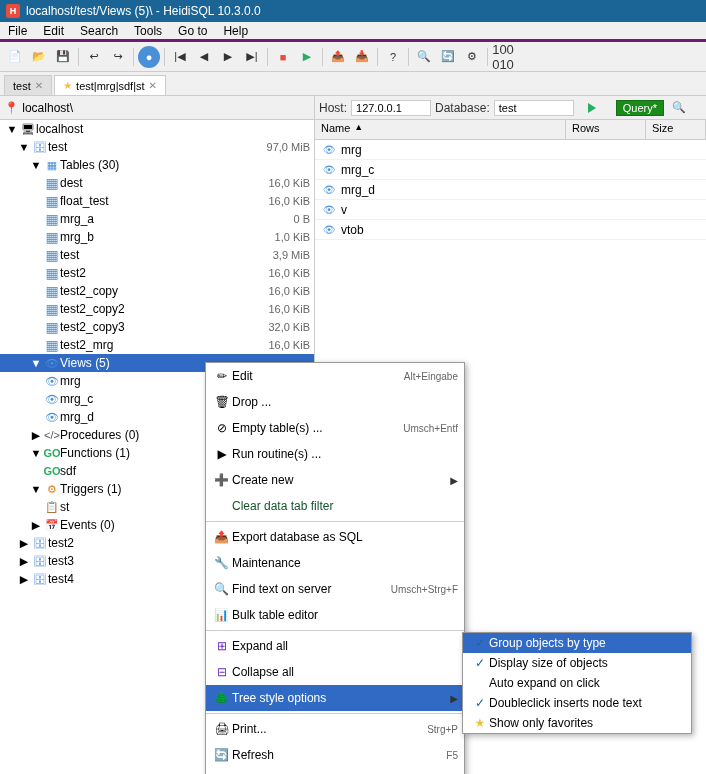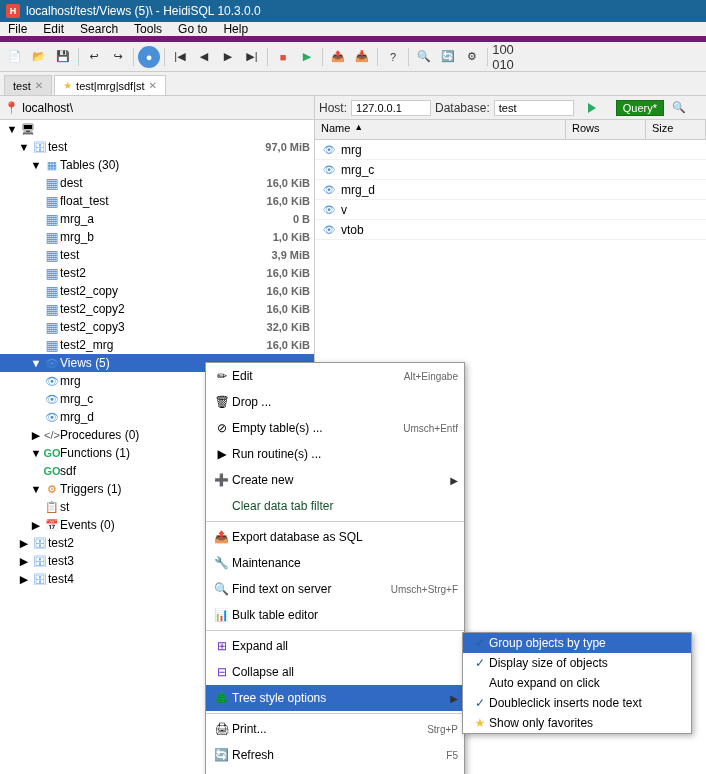--- a/index.html
+++ b/index.html
@@ -4,21 +4,21 @@
   <style>
     * { margin: 0; padding: 0; box-sizing: border-box; }
     body { font-family: 'Segoe UI', Tahoma, sans-serif; font-size: 12px; background: #f0f0f0; width: 706px; height: 774px; overflow: hidden; position: relative; }
 
     
     .title-bar { background: #1a6496; color: white; padding: 3px 6px; display: flex; align-items: center; gap: 6px; height: 22px; }
     .title-bar-icon { width: 14px; height: 14px; background: #e74c3c; border-radius: 2px; display: inline-flex; align-items: center; justify-content: center; color: white; font-size: 9px; font-weight: bold; }
     .title-bar-text { font-size: 12px; }
 
     
-    .menu-bar { background: #f0f0f0; border-bottom: 6px solid #701a75; display: flex; align-items: center; height: 20px; }
+    .menu-bar { background: #f0f0f0; border-bottom: 3px solid #701a75; display: flex; align-items: center; height: 20px; }
     .menu-item { padding: 2px 8px; font-size: 12px; cursor: pointer; }
 
     
     .toolbar { background: #f0f0f0; border-bottom: 1px solid #ccc; padding: 2px 4px; display: flex; align-items: center; gap: 2px; height: 30px; }
     .toolbar-btn { width: 22px; height: 22px; background: #f0f0f0; border: 1px solid transparent; display: inline-flex; align-items: center; justify-content: center; font-size: 11px; cursor: pointer; color: #333; }
     .toolbar-sep { width: 1px; height: 18px; background: #ccc; margin: 0 2px; }
 
     
     .tabs-bar { background: #f0f0f0; border-bottom: 1px solid #ccc; display: flex; align-items: flex-end; height: 24px; padding-left: 4px; gap: 2px; }
     .tab { padding: 3px 8px; border: 1px solid #ccc; border-bottom: none; background: #e0e0e0; font-size: 11px; cursor: pointer; display: flex; align-items: center; gap: 4px; height: 20px; }
@@ -47,21 +47,21 @@
     .th-name { flex: 1; }
     .th-rows { width: 80px; }
     .th-size { width: 60px; }
 
     
     .tree-item { display: flex; align-items: center; padding: 1px 0; cursor: pointer; white-space: nowrap; }
     .tree-item.selected { background: #316AC5; color: white; }
     .indent { display: inline-block; }
     .tree-icon { width: 16px; height: 16px; display: inline-flex; align-items: center; justify-content: center; font-size: 11px; flex-shrink: 0; }
     .tree-label { font-size: 12px; flex: 1; }
-    .size-label { font-size: 11px; color: #666; padding-right: 4px; font-weight: bold; }
+    .size-label { font-size: 11px; color: #666; padding-right: 4px; }
 
     
     .context-menu { position: absolute; background: white; border: 1px solid #999; box-shadow: 2px 2px 6px rgba(0,0,0,0.3); z-index: 100; width: 260px; }
     .ctx-item { display: flex; align-items: center; padding: 3px 6px; font-size: 12px; cursor: pointer; position: relative; }
     .ctx-item.disabled { color: #14532d; cursor: default; }
     .ctx-item.highlighted { background: #316AC5; color: white; }
     .ctx-sep { height: 1px; background: #ccc; margin: 2px 0; }
     .ctx-icon { width: 20px; height: 20px; display: inline-flex; align-items: center; justify-content: center; font-size: 12px; flex-shrink: 0; }
     .ctx-label { flex: 1; }
     .ctx-shortcut { font-size: 10px; color: #666; margin-left: 10px; }
@@ -147,20 +147,21 @@
     <div style="display:flex;align-items:center;padding:2px 4px;background:#f0f0f0;border-bottom:1px solid #ccc;height:24px;">
       <span style="font-size:12px;flex:1;">📍 localhost\</span>
     </div>
 
     <div style="overflow-y:auto;height:calc(100% - 24px);">
 
       <div class="tree-item">
         <span class="indent" style="width:4px;"></span>
         <span class="tree-icon">▼</span>
         <span class="tree-icon">🖥</span>
+        <span class="tree-label">localhost</span>
       </div>
 
       <div class="tree-item">
         <span class="indent" style="width:16px;"></span>
         <span class="tree-icon">▼</span>
         <span class="tree-icon" style="color:#4a90d9;">🗄</span>
         <span class="tree-label">test</span>
         <span class="size-label">97,0 MiB</span>
       </div>
 

